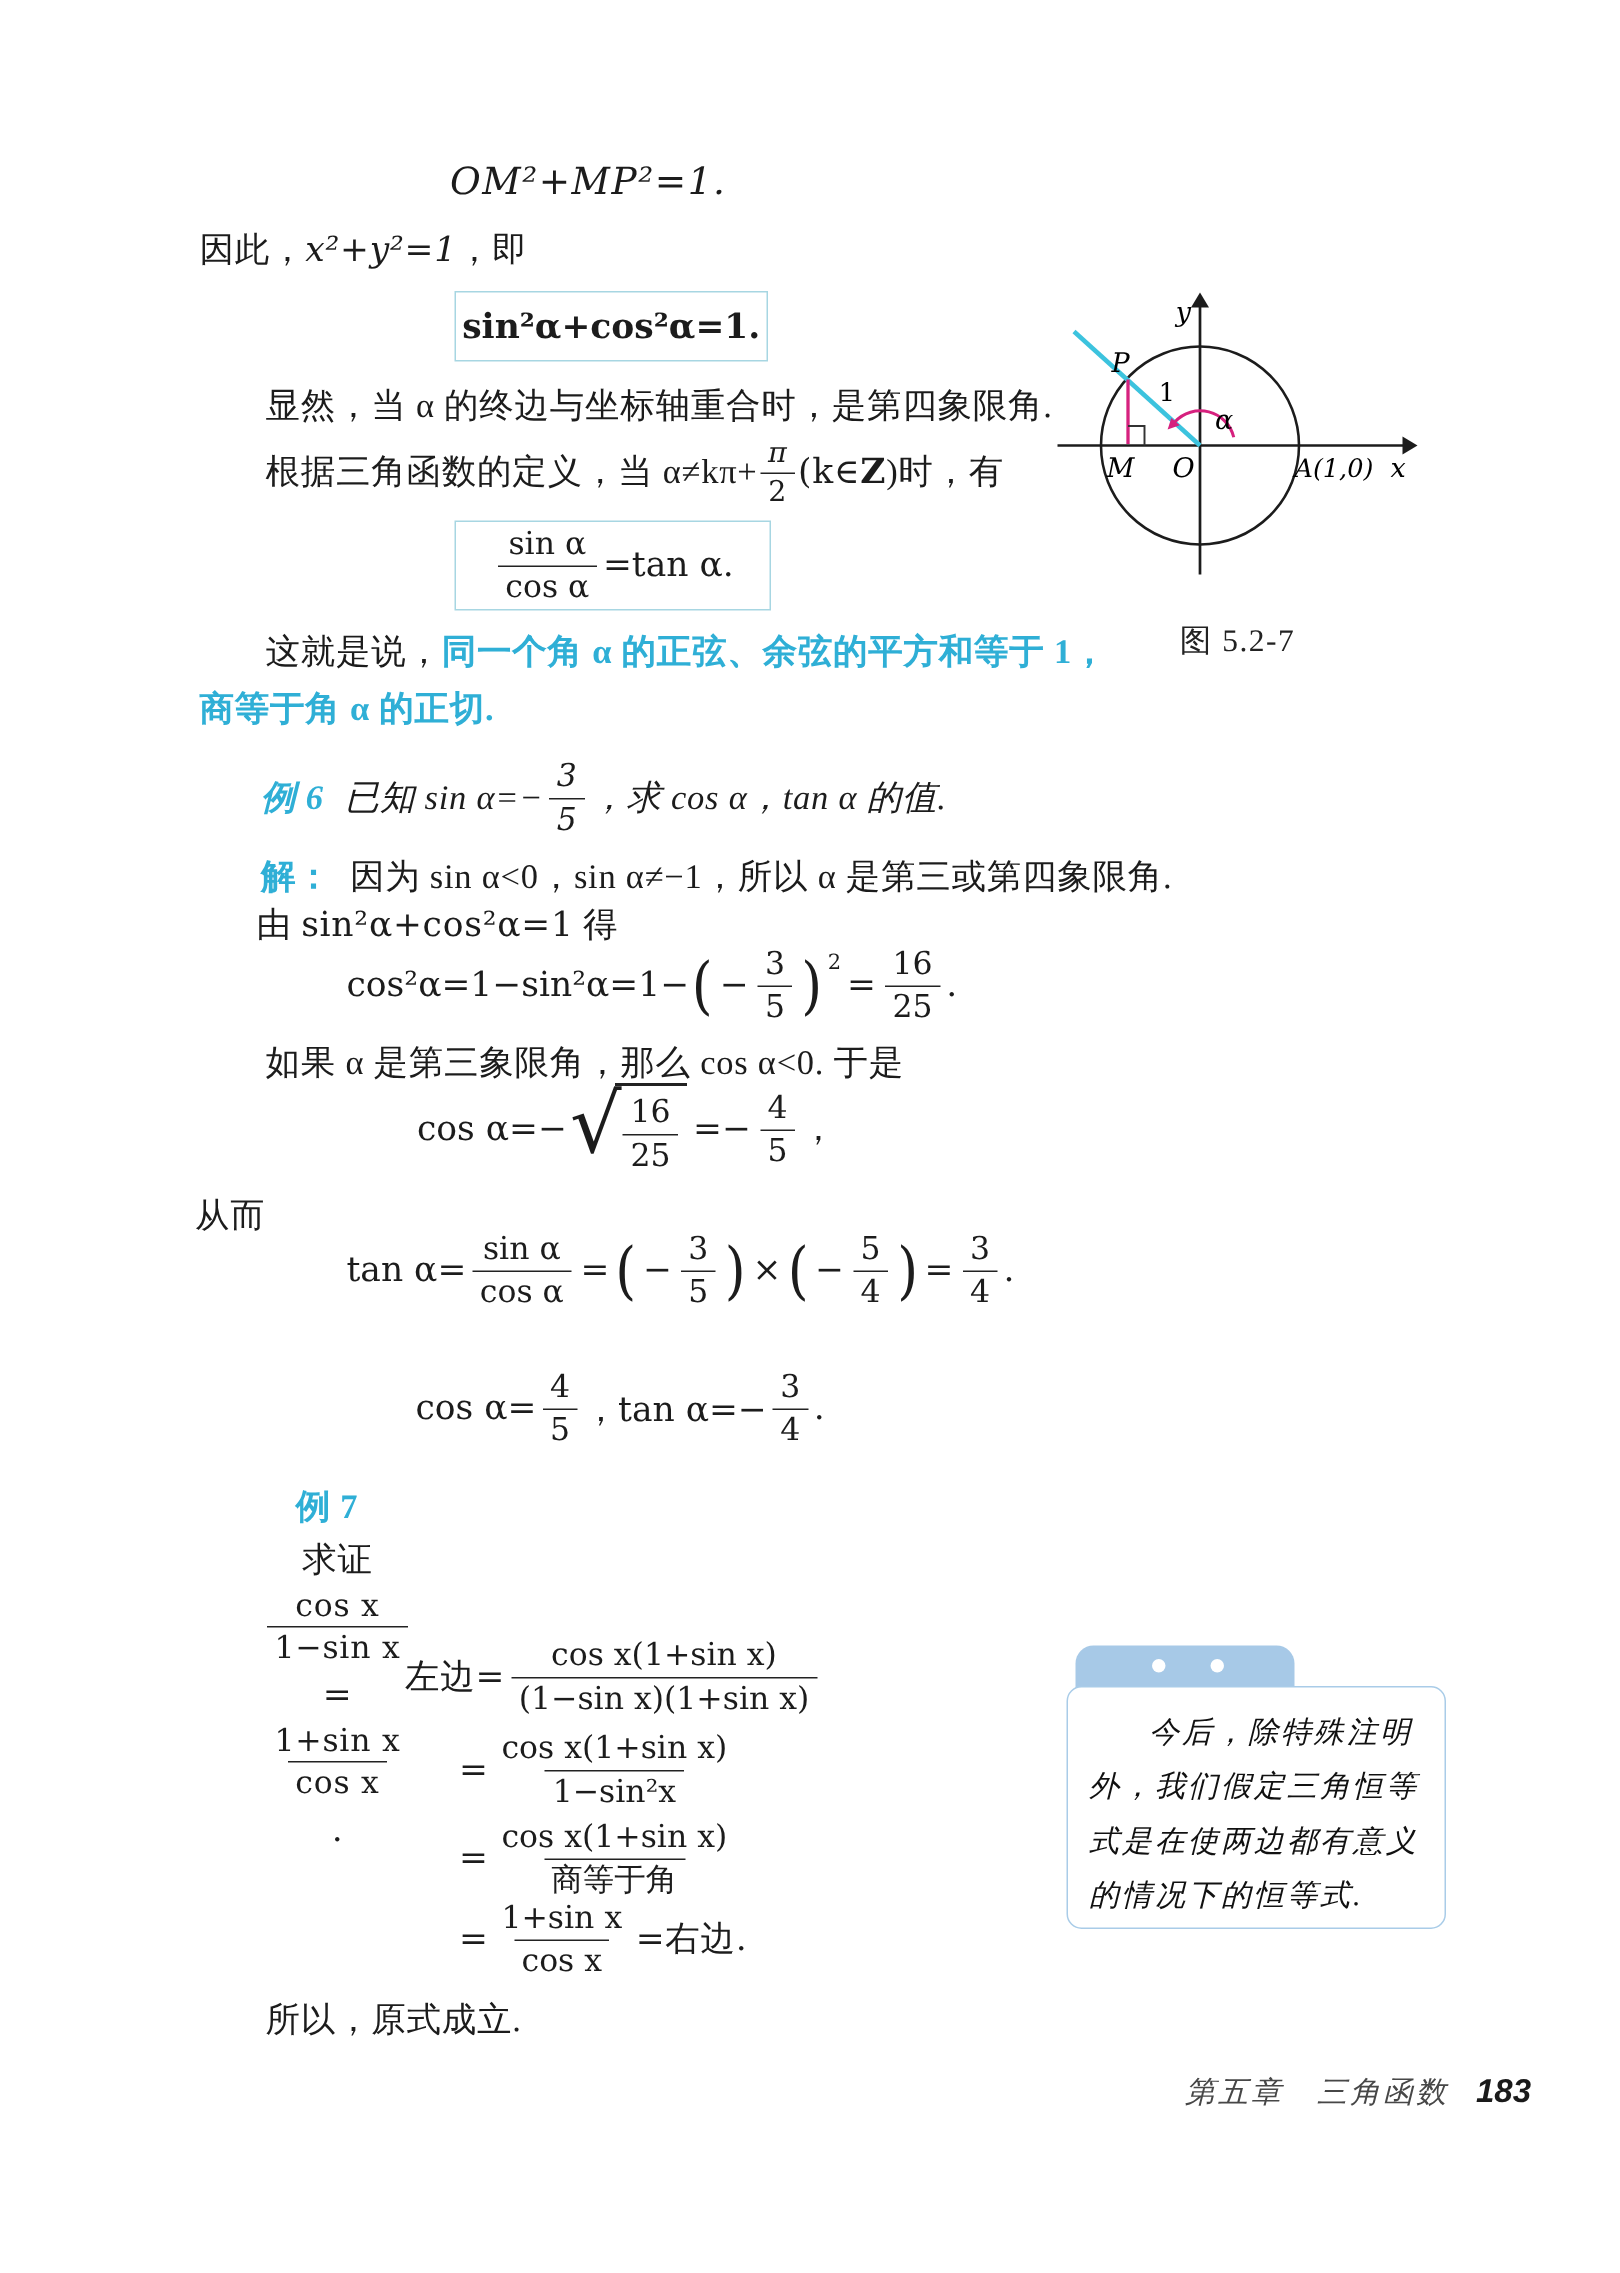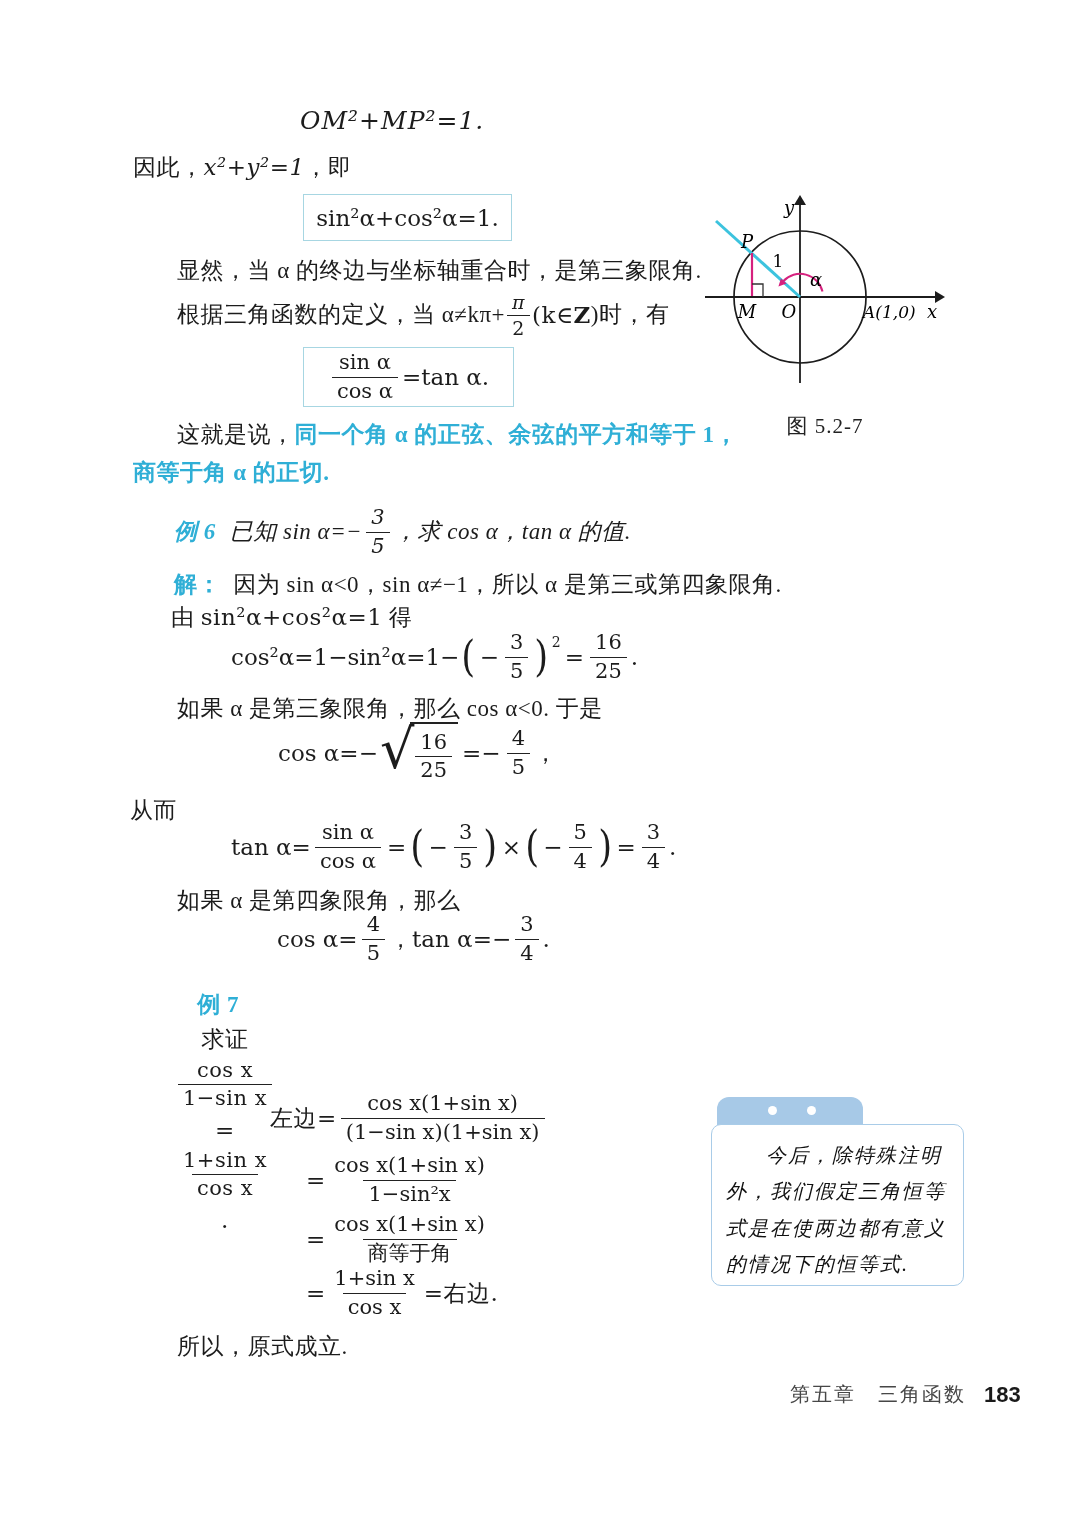--- a/index.html
+++ b/index.html
@@ -26,41 +26,41 @@
   .notebox{width:253px;}
   .notetab{position:absolute;left:6px;top:0;width:146px;height:32px;background:#a7c9e7;
            border-radius:12px 12px 0 0;}
   .notetab .dot{position:absolute;top:9px;width:9px;height:9px;border-radius:50%;background:#ffffff;}
   .notebody{position:absolute;left:0;top:27px;width:253px;height:162px;background:#ffffff;
             border:1.6px solid #a9cce8;border-radius:10px;box-sizing:border-box;
             padding:12px 14px 4px 14px;}
   .notetext{font-size:20px;line-height:1.82;letter-spacing:2px;text-indent:2em;
             font-style:italic;color:#111;}
   .caption{font-size:21px;letter-spacing:1px;text-align:center;color:#222;}
-  .footer{display:flex;align-items:flex-end;gap:18px;}
+  .footer{display:flex;align-items:flex-start;gap:18px;font-style:italic;}
   .footer .chap{font-size:20px;color:#474747;letter-spacing:2px;}
   .footer .pno{font-size:22px;font-weight:700;color:#1a1a1a;font-family:"Liberation Sans","DejaVu Sans",sans-serif;}
   svg text{font-family:"DejaVu Serif","Liberation Serif",serif;}
 </style>
 </head>
 <body>
 
 <div class="page">
 
   <div class="abs math it" style="left:300px;top:106px;font-size:25px;letter-spacing:1px;">OM²+MP²=1.</div>
 
   <div class="abs cn" style="left:133px;top:150px;">
     <span>因此，</span><span class="math it">x²+y²=1</span><span>，即</span>
   </div>
 
-  <div class="abs fbox" style="left:303px;top:194px;width:207px;height:45px;">
+  <div class="abs fbox" style="left:303px;top:194px;width:207px;height:45px;font-weight:bold;">
     <span class="math" style="font-size:23px;">sin²α+cos²α=1.</span>
   </div>
 
-  <div class="abs cn" style="left:177px;top:254px;">显然，当 α 的终边与坐标轴重合时，是第三象限角.</div>
+  <div class="abs cn" style="left:177px;top:254px;">显然，当 α 的终边与坐标轴重合时，是第四象限角.</div>
 
   <div class="abs eqrow cn" style="left:177px;top:292px;height:46px;">
     <span>根据三角函数的定义，当 α≠kπ+</span>
     <span class="frac math" style="font-size:19px;margin:0 2px;">
       <span class="fn it">π</span>
       <span class="fd">2</span>
     </span>
     <span class="math">(k∈</span>
     <span class="math" style="font-weight:700;">Z</span>
     <span>)时，有</span>
@@ -197,21 +197,20 @@
     </span>
     <span class="bigp">)</span>
     <span class="op">=</span>
     <span class="frac">
       <span class="fn">3</span>
       <span class="fd">4</span>
     </span>
     <span>.</span>
   </div>
 
-  <div class="abs cn" style="left:177px;top:884px;">如果 α 是第四象限角，那么</div>
 
   <div class="abs eqrow math" style="left:277px;top:912px;height:54px;">
     <span>cos α=</span>
     <span class="frac">
       <span class="fn">4</span>
       <span class="fd">5</span>
     </span>
     <span>，tan α=−</span>
     <span class="frac">
       <span class="fn">3</span>

